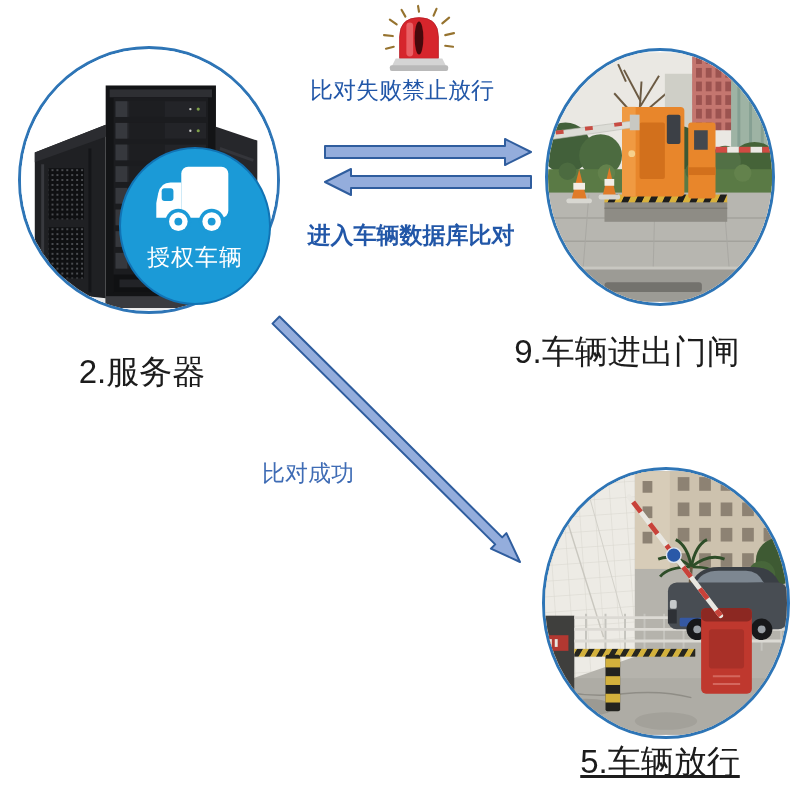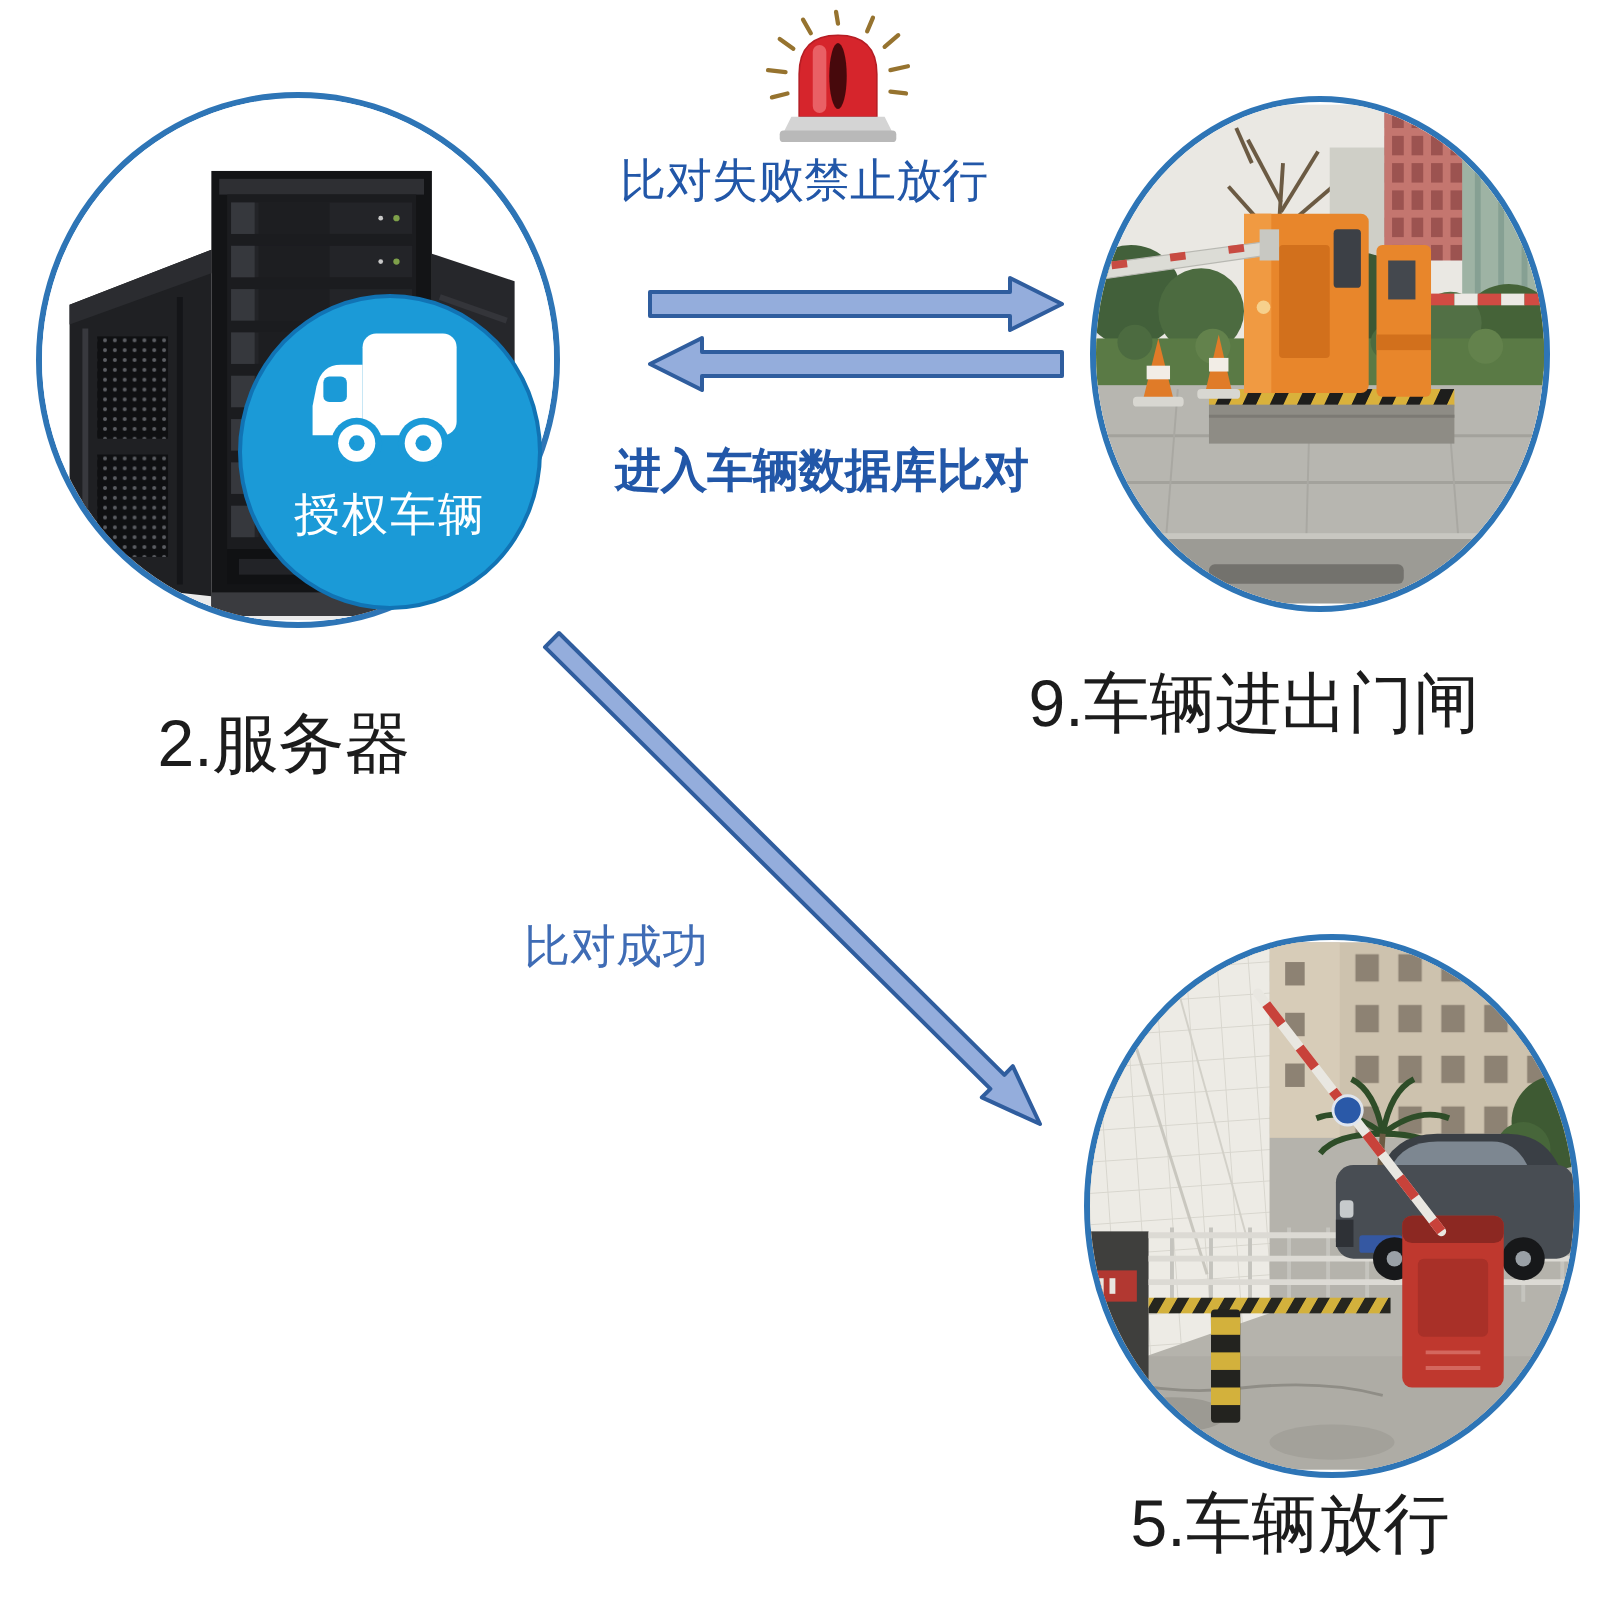--- a/index.html
+++ b/index.html
@@ -30,21 +30,21 @@
     letter-spacing:1px; white-space:nowrap;
   }
   .badge-cut { fill:var(--c-badge_fill); }
 
   .node-label {
     position:absolute; color:var(--c-label_text); font-size:33px;
     text-align:center; white-space:nowrap; line-height:1.1;
   }
   #label-server  { left:22px;   top:336px; width:240px;margin-top:18px; }
   #label-gate    { left:507px; top:334px; width:240px; }
-  #label-release { left:525px; top:744px; width:240px; }
+  #label-release { left:540px; top:744px; width:240px;text-decoration:underline; }
 
   .flow-text {
     position:absolute; font-size:23px; text-align:center; white-space:nowrap;
     color:var(--c-flow_text); line-height:1.15;
   }
   #flow-fail    { left:252px; top:77px;  width:300px; }
   #flow-compare { left:261px; top:222px; width:300px;font-weight:bold; }
   #flow-success { left:208px; top:460px; width:200px; color:var(--c-flow_text_light); }
 
   .arrow-shape { fill:var(--c-arrow_fill); stroke:var(--c-arrow_stroke);

